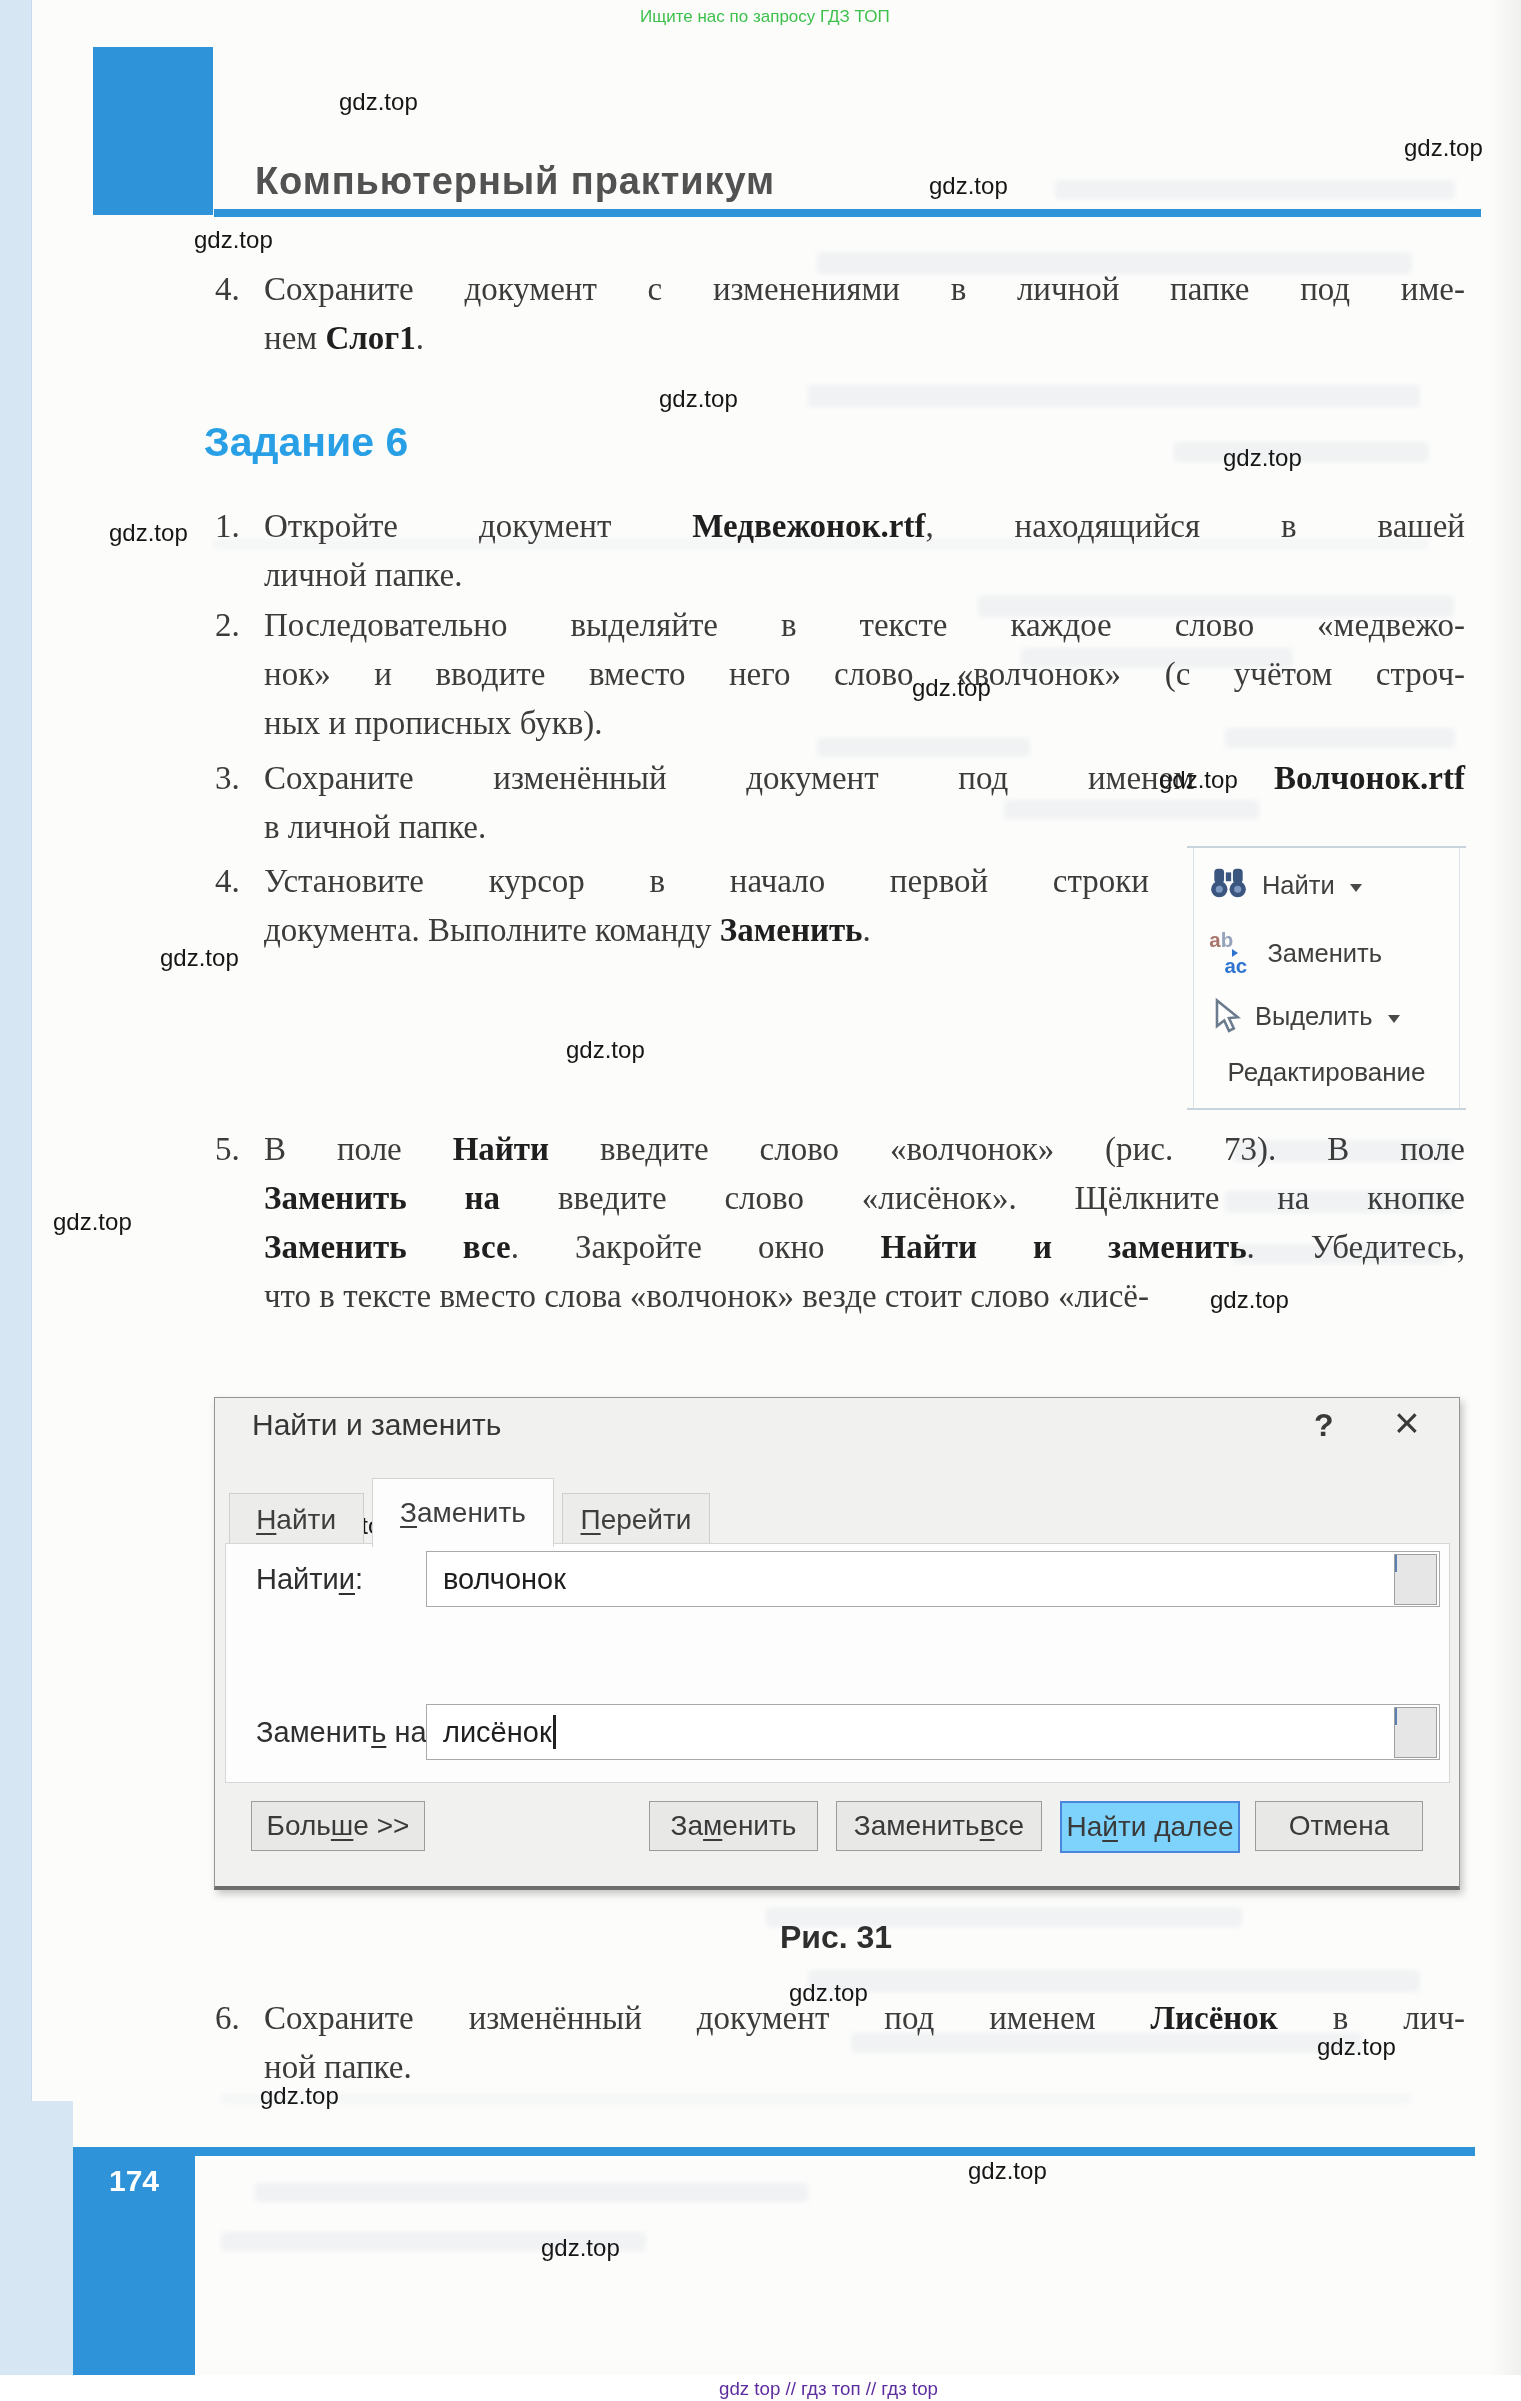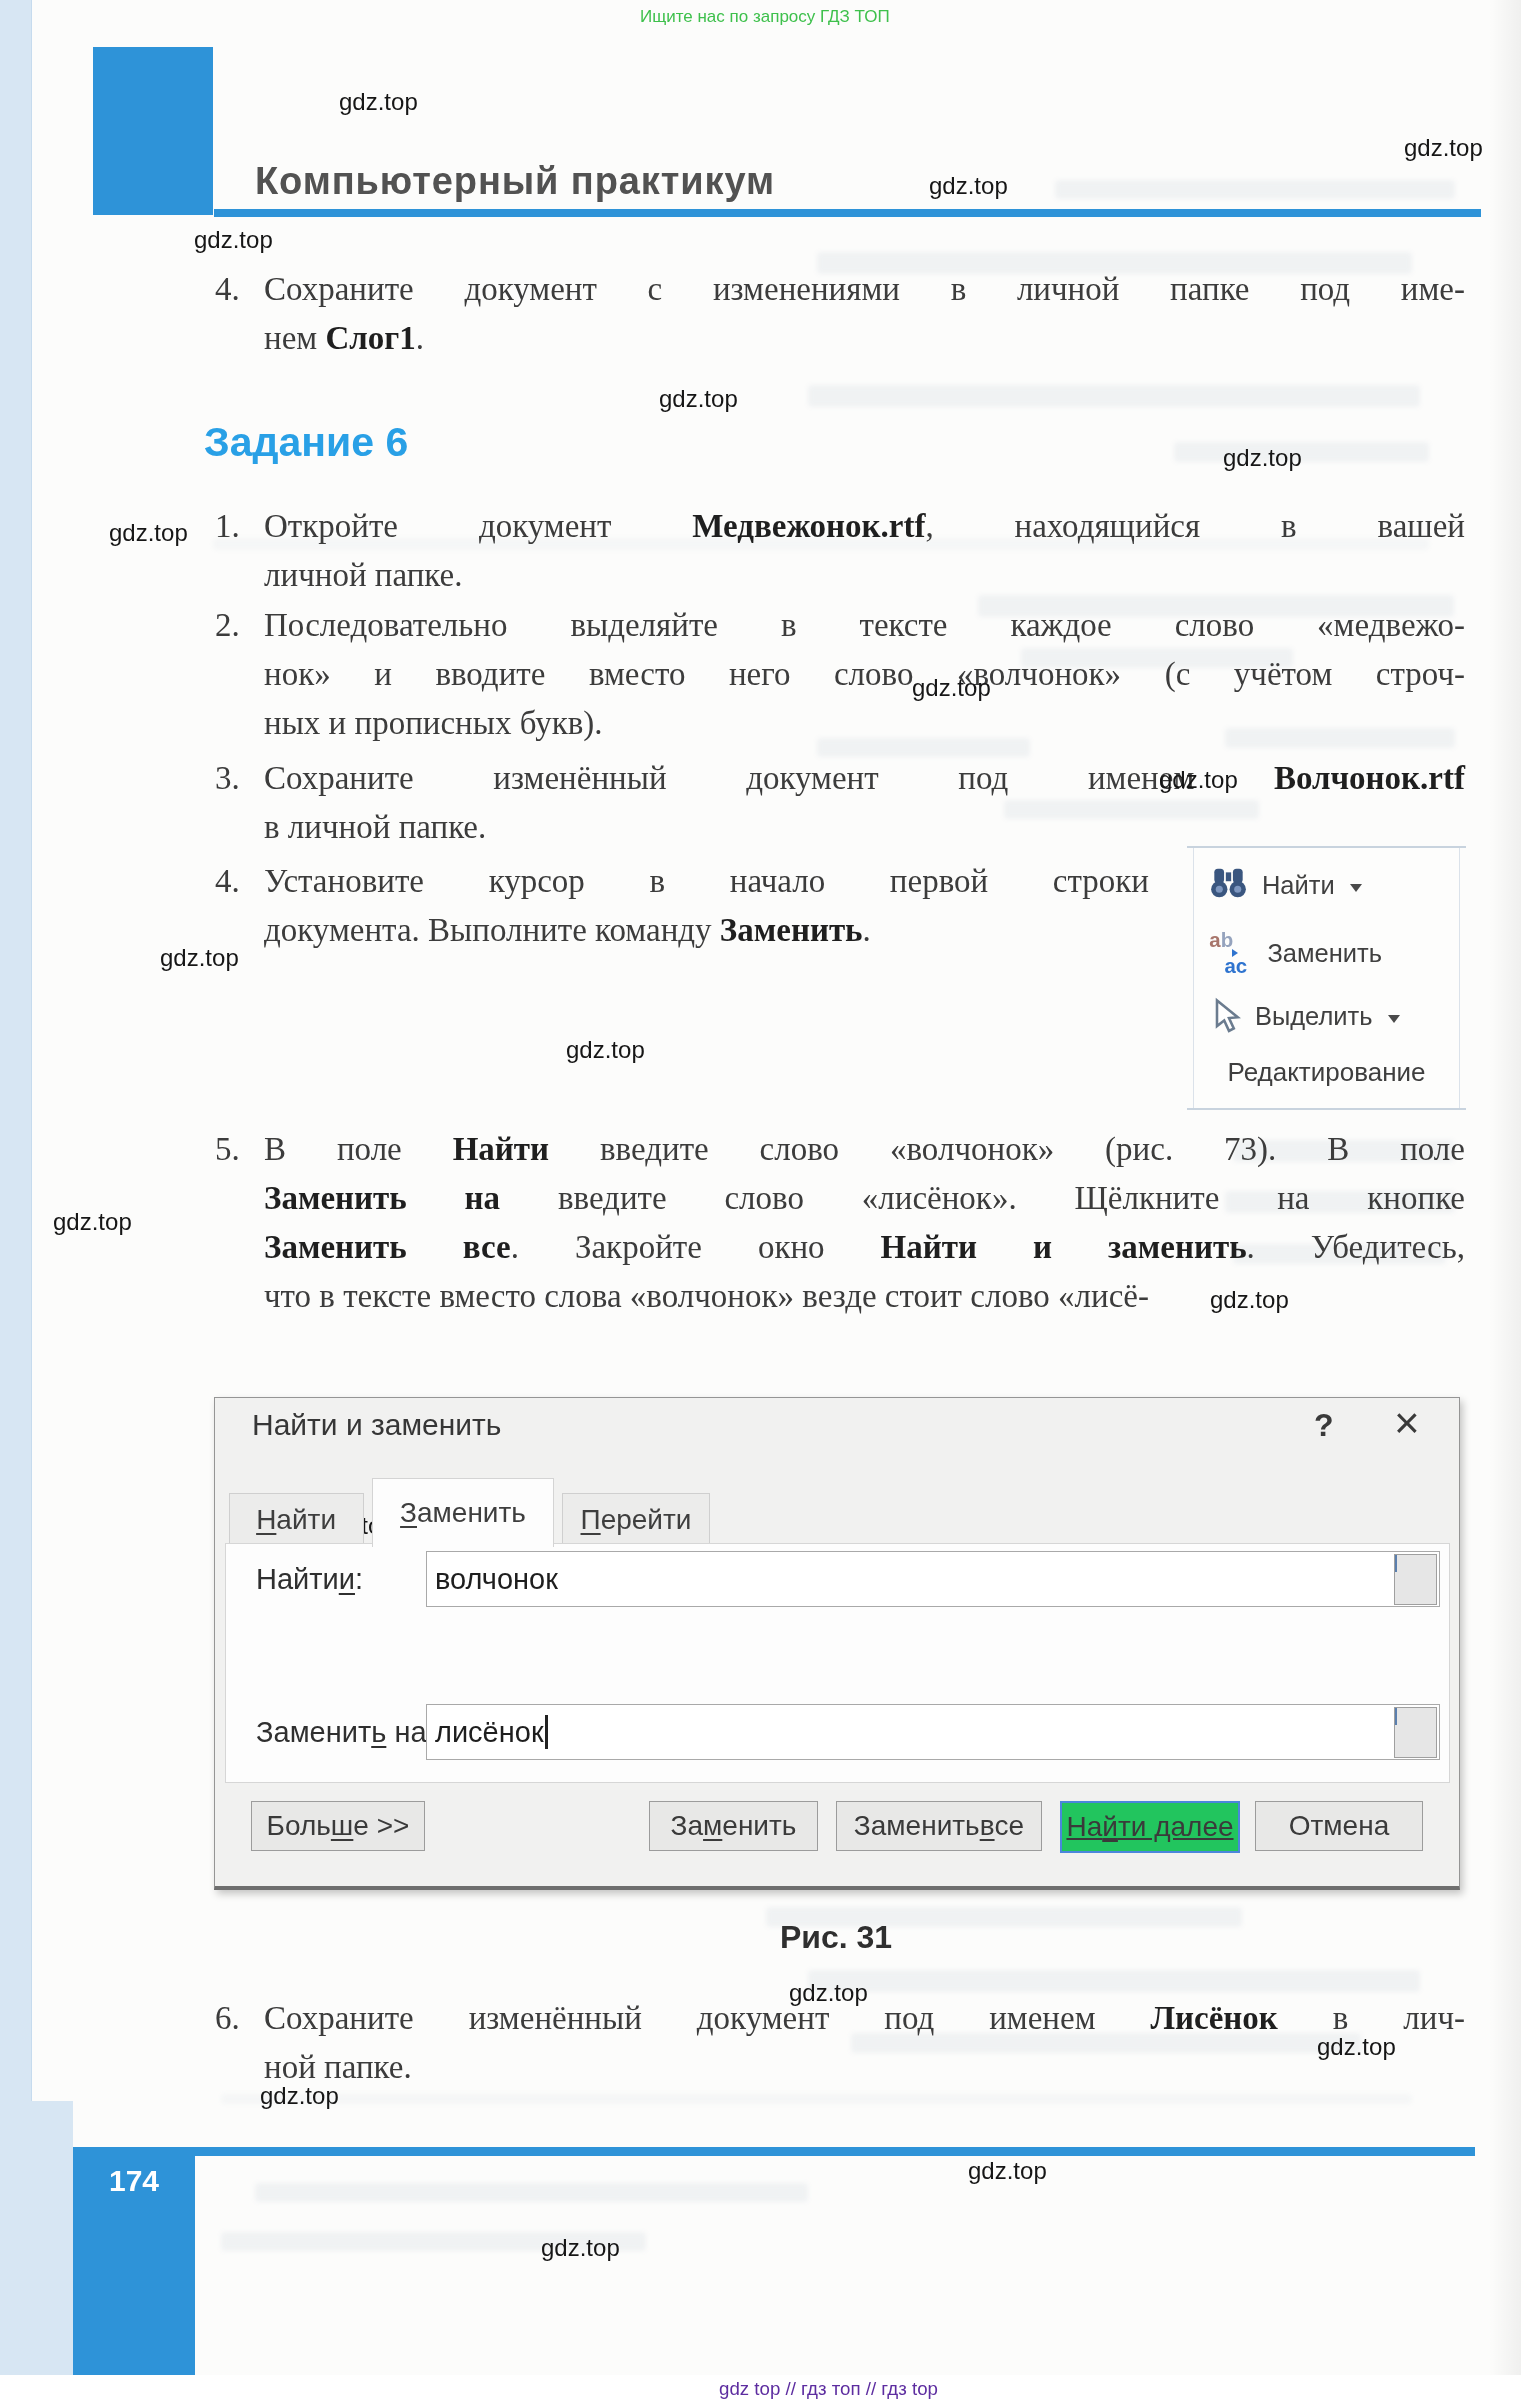--- a/index.html
+++ b/index.html
@@ -70,29 +70,29 @@
   #dlg-help{position:absolute;left:1099px;top:8.5px;font-size:32px;color:#3a3a3a;font-weight:600;}
   #dlg-close{position:absolute;left:1179px;top:3.4px;font-size:44px;color:#3a3a3a;line-height:44px;}
   .tab{position:absolute;top:95px;height:51px;background:#ececeb;border:0.9px solid #cfcfcf;
        display:flex;align-items:center;justify-content:center;font-size:28px;color:#3e3e3e;z-index:1;}
   .tab.active{top:80px;height:68px;background:#fdfdfd;border-color:#d4d4d4;border-bottom:none;z-index:3;}
   #dlg-page{position:absolute;left:10.2px;top:145px;width:1223px;height:238px;background:#fdfdfd;
        border:0.9px solid #d6d6d6;z-index:2;}
   .dlg-label{position:absolute;font-size:29px;color:#2f2f2f;z-index:4;}
   .dlg-field{position:absolute;left:211px;width:1012px;height:54px;background:#ffffff;
        border:0.9px solid #a9a9a9;z-index:4;display:flex;align-items:center;}
-  .dlg-field .val{margin-left:8px;font-size:29px;color:#1e1e1e;}
+  .dlg-field .val{margin-left:16px;font-size:29px;color:#1e1e1e;}
   .caret{display:inline-block;width:2.6px;height:34px;background:#222;margin-left:1.7px;vertical-align:-6.8px;}
   .dd-btn{position:absolute;right:1.7px;top:1.7px;width:41px;height:49px;background:#e6e6e6;
        border:0.9px solid #9f9f9f;}
   .dd-btn .chev{width:13.6px;height:13.6px;border-right:2.6px solid #5b7fae;border-bottom:2.6px solid #5b7fae;
        transform:rotate(45deg);margin:13.6px auto 0 auto;}
   .dbtn{position:absolute;top:403px;height:48px;background:#e8e8e7;border:0.9px solid #9c9c9c;
        display:flex;align-items:center;justify-content:center;font-size:28px;color:#3a3a3a;}
-  .dbtn.default{border:2.6px solid #4b86dc;background:#22c55e;text-decoration:underline;}
+  .dbtn.default{border:2.6px solid #4b86dc;background:#7dd3fc;}
 
   
   .cursor-icon svg{display:block;}
 </style>
 </head>
 <body>
 
 <div id="page">
 
   <div id="left-strip"></div>

